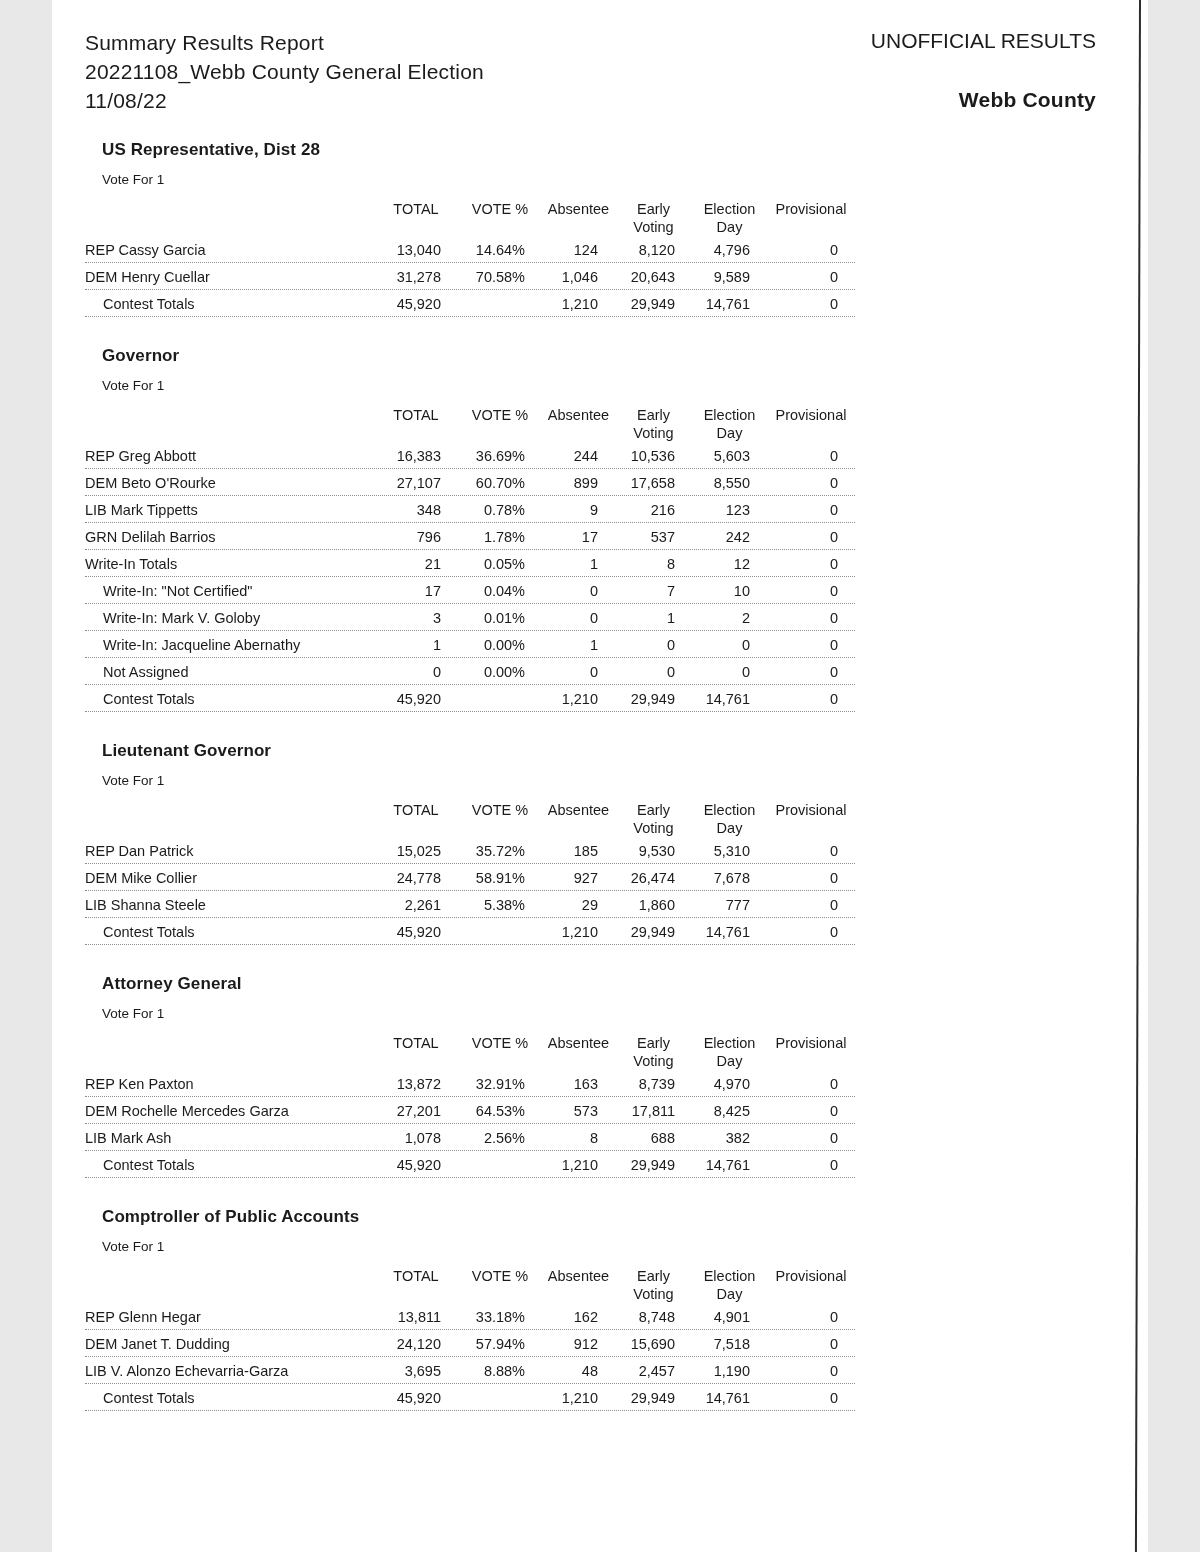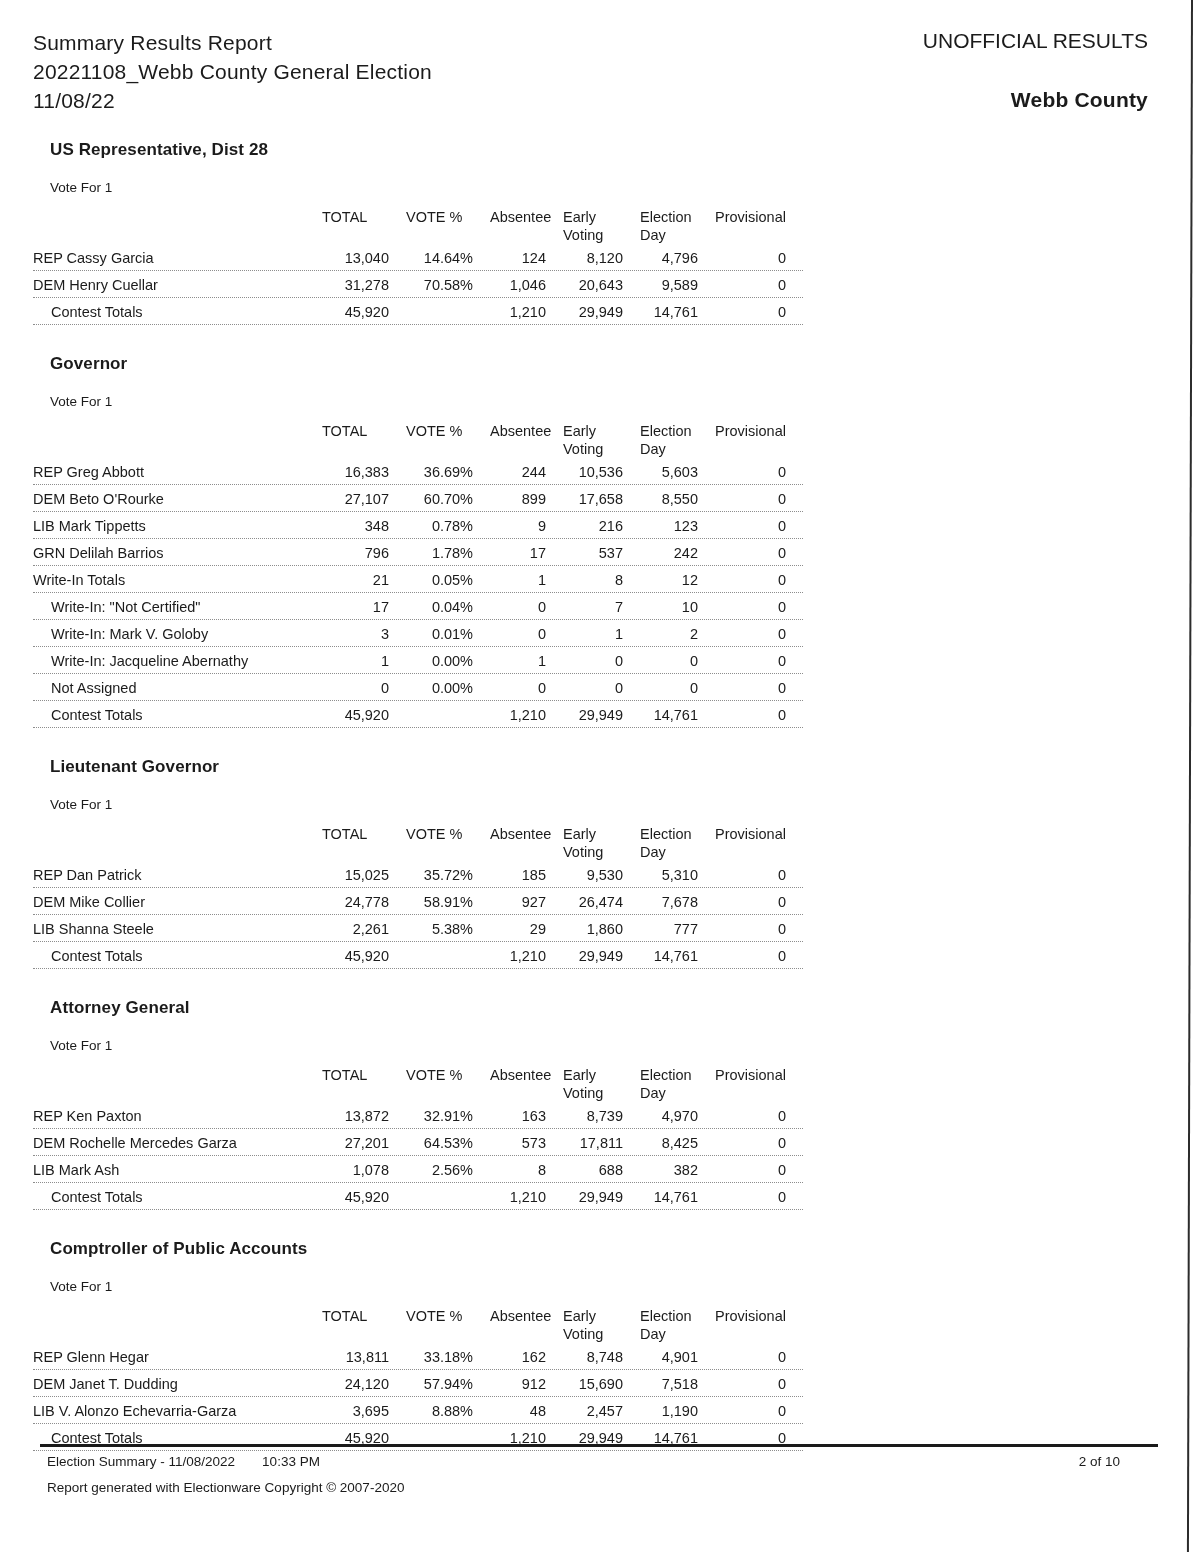--- a/index.html
+++ b/index.html
@@ -1,21 +1,21 @@
 <!DOCTYPE html>
 <html><head>
 <meta charset="utf-8">
 <style>
   * { box-sizing: border-box; margin: 0; padding: 0; }
   html, body { background: #e8e8e8; }
   body { font-family: "Liberation Sans", "DejaVu Sans", sans-serif; }
 
   .page {
     position: relative;
-    width: 1200px;
+    width: 1096px;
     height: 1552px;
     background: #ffffff;
     color: #1b1b1b;
     overflow: hidden;
     margin: 0 auto;
   }
 
   
   .scan-edge {
     position: absolute;
@@ -67,35 +67,35 @@
   .contest { margin-bottom: 29px; }
   .contest-title {
     font-size: 17px;
     font-weight: bold;
     margin-left: 17px;
     letter-spacing: 0.1px;
   }
   .vote-for {
     font-size: 13.5px;
     margin-left: 17px;
-    margin-top: 20px;
+    margin-top: 12px;
   }
 
   .grid-row {
     display: grid;
     grid-template-columns: 1fr 84px 84px 73px 77px 75px 88px;
     width: 100%;
   }
 
   .thead {
     margin-top: 13px;
     font-size: 14.5px;
     line-height: 18px;
   }
-  .thead .th { text-align: left; }
+  .thead .th { text-align: center; }
   .thead .th .l2 { display: block; }
 
   .trow {
     font-size: 14.5px;
     padding: 6px 0 4px 0;
     border-bottom: 1px dotted #8d8d8d;
   }
   .trow .cell.num {
     text-align: right;
     padding-right: 17px;
@@ -468,25 +468,14 @@
     <div class="cell num"></div>
     <div class="cell num">1,210</div>
     <div class="cell num">29,949</div>
     <div class="cell num">14,761</div>
     <div class="cell num">0</div>
   </div>
 </div>
   </section>
 </div>
 
-  <div class="doc-footer">
-    <div class="footer-rule"></div>
-    <div class="footer-line1">
-      <div class="left-group">
-        <span>Election Summary - 11/08/2022</span>
-        <span class="time">10:33 PM</span>
-      </div>
-      <span>2 of 10</span>
-    </div>
-    <div class="footer-line2">Report generated with Electionware Copyright © 2007-2020</div>
-  </div>
 
 </div>
 
 </body></html>

